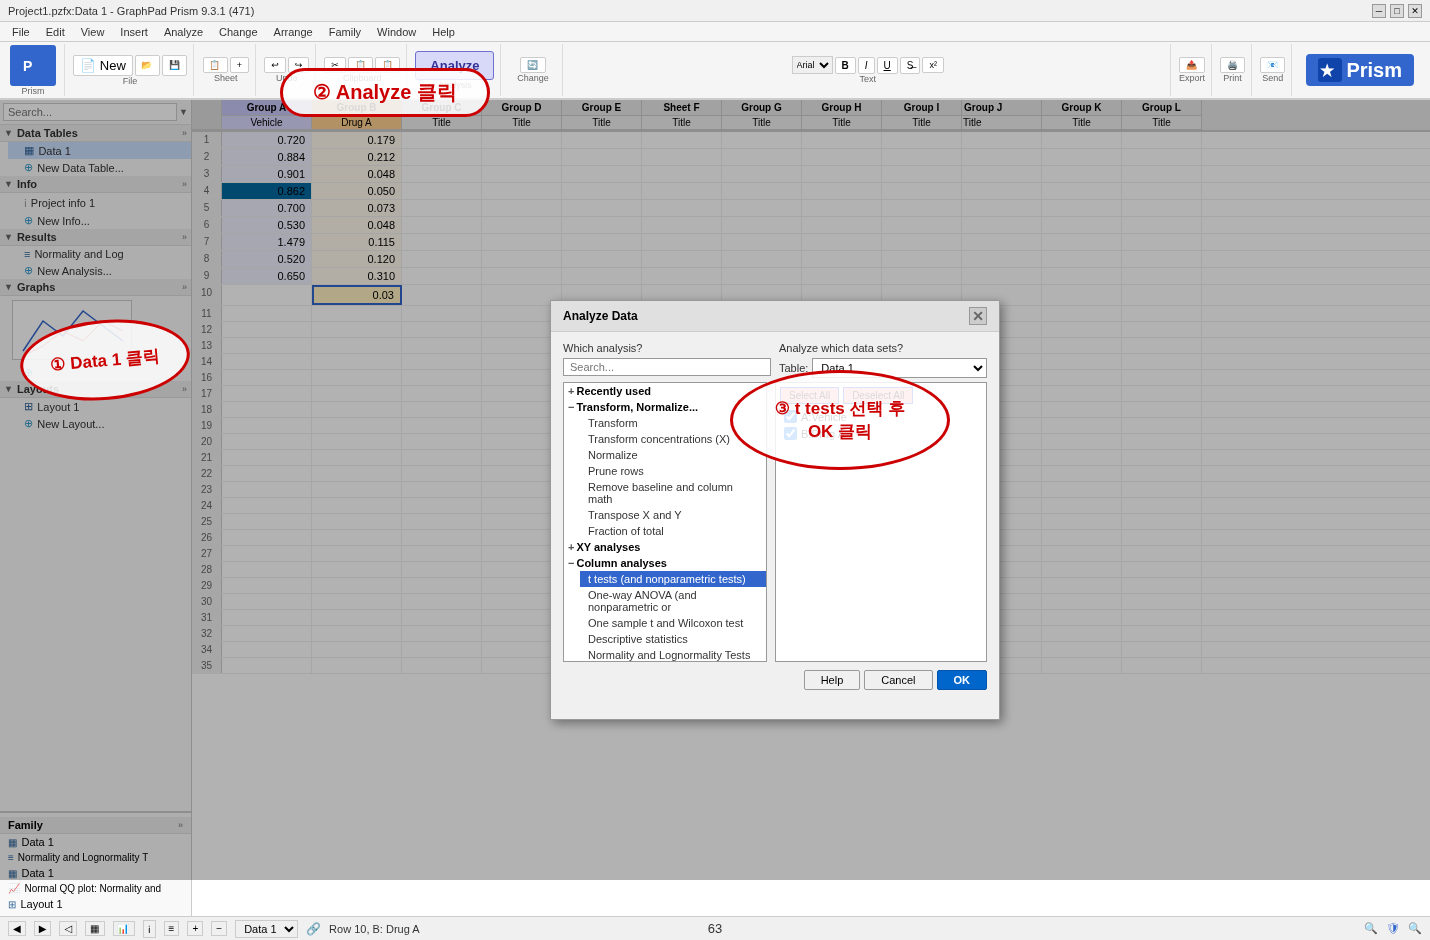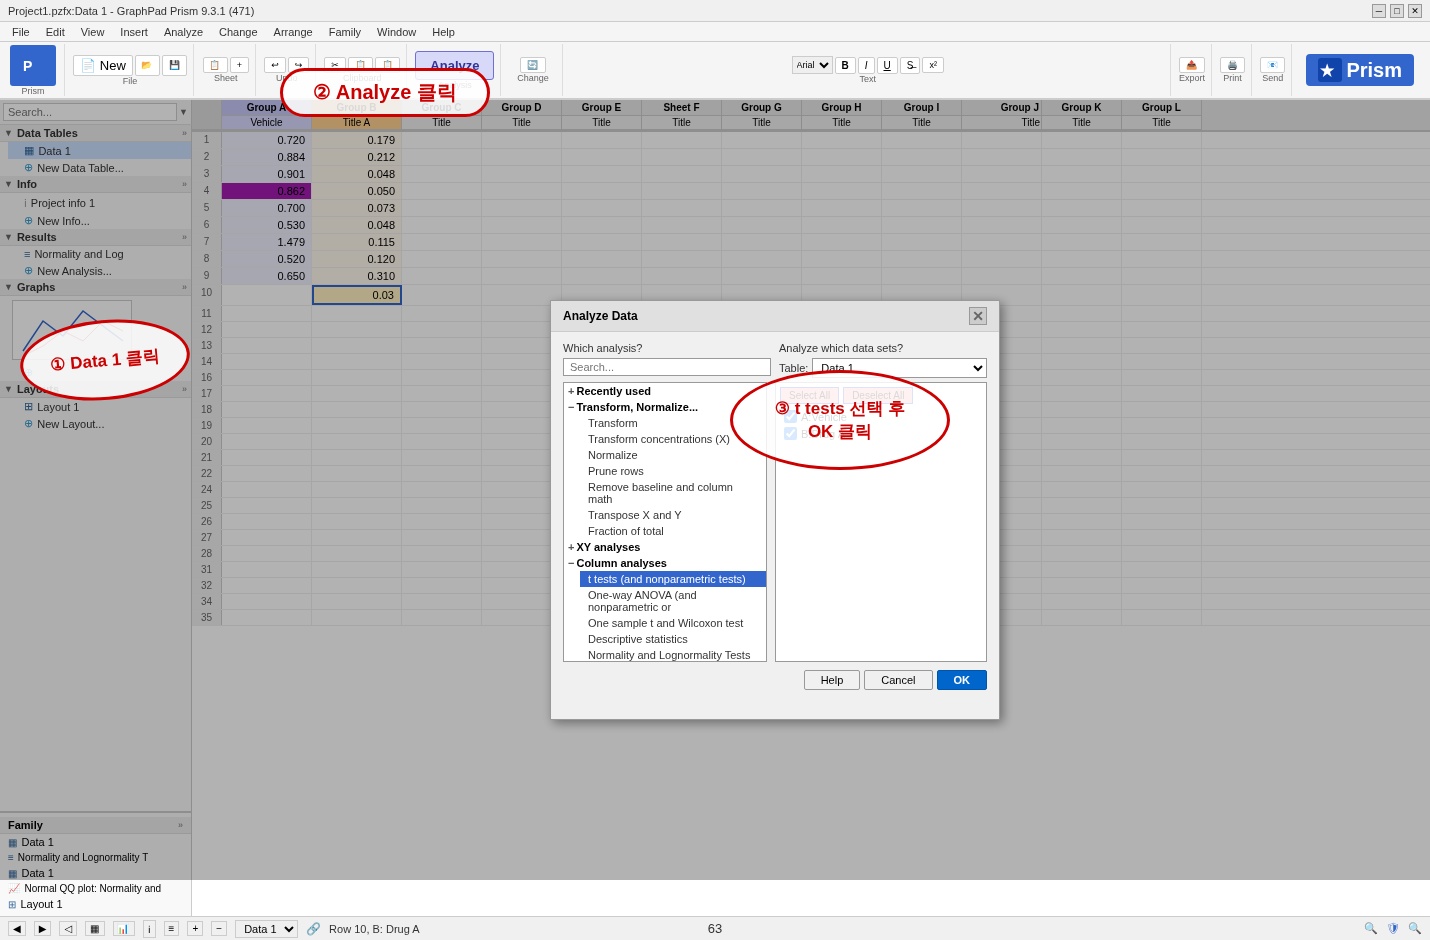--- a/index.html
+++ b/index.html
@@ -330,21 +330,21 @@
 
       <div style="min-width:30px; background:#ddd; border-right:1px solid #ccc; border-bottom:1px solid #ccc;"></div>
 
       <div style="min-width:90px; border-right:1px solid #ccc; text-align:center;">
         <div style="background:#c8c8f8; font-weight:bold; font-size:10px; padding:2px; border-bottom:1px solid #ccc;">Group A</div>
         <div style="background:#d8d8ff; font-size:10px; padding:1px; border-bottom:1px solid #ccc;">Vehicle</div>
       </div>
 
       <div style="min-width:90px; border-right:1px solid #ccc; text-align:center;">
         <div style="background:#f0c080; font-weight:bold; font-size:10px; padding:2px; border-bottom:1px solid #ccc;">Group B</div>
-        <div style="background:#ffd090; font-size:10px; padding:1px; border-bottom:1px solid #ccc;">Title A</div>
+        <div style="background:#ffd090; font-size:10px; padding:1px; border-bottom:1px solid #ccc;">Drug A</div>
       </div>
 
       <div style="min-width:80px; border-right:1px solid #ccc; text-align:center;">
         <div style="background:#e8e8e8; font-weight:bold; font-size:10px; padding:2px; border-bottom:1px solid #ccc;">Group C</div>
         <div style="background:#f0f0f0; font-size:10px; padding:1px; border-bottom:1px solid #ccc;">Title</div>
       </div>
       <div style="min-width:80px; border-right:1px solid #ccc; text-align:center;">
         <div style="background:#e8e8e8; font-weight:bold; font-size:10px; padding:2px; border-bottom:1px solid #ccc;">Group D</div>
         <div style="background:#f0f0f0; font-size:10px; padding:1px; border-bottom:1px solid #ccc;">Title</div>
       </div>
@@ -361,21 +361,21 @@
         <div style="background:#f0f0f0; font-size:10px; padding:1px; border-bottom:1px solid #ccc;">Title</div>
       </div>
       <div style="min-width:80px; border-right:1px solid #ccc; text-align:center;">
         <div style="background:#e8e8e8; font-weight:bold; font-size:10px; padding:2px; border-bottom:1px solid #ccc;">Group H</div>
         <div style="background:#f0f0f0; font-size:10px; padding:1px; border-bottom:1px solid #ccc;">Title</div>
       </div>
       <div style="min-width:80px; border-right:1px solid #ccc; text-align:center;">
         <div style="background:#e8e8e8; font-weight:bold; font-size:10px; padding:2px; border-bottom:1px solid #ccc;">Group I</div>
         <div style="background:#f0f0f0; font-size:10px; padding:1px; border-bottom:1px solid #ccc;">Title</div>
       </div>
-      <div style="min-width:80px; border-right:1px solid #ccc; text-align:right;">
+      <div style="min-width:80px; border-right:1px solid #ccc; text-align:left;">
         <div style="background:#e8e8e8; font-weight:bold; font-size:10px; padding:2px; border-bottom:1px solid #ccc;">Group J</div>
         <div style="background:#f0f0f0; font-size:10px; padding:1px; border-bottom:1px solid #ccc;">Title</div>
       </div>
       <div style="min-width:80px; border-right:1px solid #ccc; text-align:center;">
         <div style="background:#e8e8e8; font-weight:bold; font-size:10px; padding:2px; border-bottom:1px solid #ccc;">Group K</div>
         <div style="background:#f0f0f0; font-size:10px; padding:1px; border-bottom:1px solid #ccc;">Title</div>
       </div>
       <div style="min-width:80px; border-right:1px solid #ccc; text-align:center;">
         <div style="background:#e8e8e8; font-weight:bold; font-size:10px; padding:2px; border-bottom:1px solid #ccc;">Group L</div>
         <div style="background:#f0f0f0; font-size:10px; padding:1px; border-bottom:1px solid #ccc;">Title</div>
@@ -423,21 +423,21 @@
           <div class="data-cell" style="min-width: 80px;"></div>
           <div class="data-cell" style="min-width: 80px;"></div>
           <div class="data-cell" style="min-width: 80px;"></div>
           <div class="data-cell" style="min-width: 80px;"></div>
           <div class="data-cell" style="min-width: 80px;"></div>
           <div class="data-cell" style="min-width: 80px;"></div>
           <div class="data-cell" style="min-width: 80px;"></div>
         </div>
         <div class="data-row">
           <div class="data-cell row-num">4</div>
-          <div class="data-cell" style="min-width: 90px; background: #a21caf;">0.862</div>
+          <div class="data-cell" style="min-width: 90px; background: #0369a1;">0.862</div>
           <div class="data-cell" style="min-width: 90px; background: rgb(255, 248, 236);">0.050</div>
           <div class="data-cell" style="min-width: 80px;"></div>
           <div class="data-cell" style="min-width: 80px;"></div>
           <div class="data-cell" style="min-width: 80px;"></div>
           <div class="data-cell" style="min-width: 80px;"></div>
           <div class="data-cell" style="min-width: 80px;"></div>
           <div class="data-cell" style="min-width: 80px;"></div>
           <div class="data-cell" style="min-width: 80px;"></div>
           <div class="data-cell" style="min-width: 80px;"></div>
           <div class="data-cell" style="min-width: 80px;"></div>
@@ -692,20 +692,35 @@
           <div class="data-cell" style="min-width: 80px;"></div>
           <div class="data-cell" style="min-width: 80px;"></div>
           <div class="data-cell" style="min-width: 80px;"></div>
           <div class="data-cell" style="min-width: 80px;"></div>
           <div class="data-cell" style="min-width: 80px;"></div>
           <div class="data-cell" style="min-width: 80px;"></div>
           <div class="data-cell" style="min-width: 80px;"></div>
           <div class="data-cell" style="min-width: 80px;"></div>
         </div>
         <div class="data-row">
+          <div class="data-cell row-num">23</div>
+          <div class="data-cell" style="min-width: 90px; background: white;"></div>
+          <div class="data-cell" style="min-width: 90px; background: white;"></div>
+          <div class="data-cell" style="min-width: 80px;"></div>
+          <div class="data-cell" style="min-width: 80px;"></div>
+          <div class="data-cell" style="min-width: 80px;"></div>
+          <div class="data-cell" style="min-width: 80px;"></div>
+          <div class="data-cell" style="min-width: 80px;"></div>
+          <div class="data-cell" style="min-width: 80px;"></div>
+          <div class="data-cell" style="min-width: 80px;"></div>
+          <div class="data-cell" style="min-width: 80px;"></div>
+          <div class="data-cell" style="min-width: 80px;"></div>
+          <div class="data-cell" style="min-width: 80px;"></div>
+        </div>
+        <div class="data-row">
           <div class="data-cell row-num">24</div>
           <div class="data-cell" style="min-width: 90px; background: white;"></div>
           <div class="data-cell" style="min-width: 90px; background: white;"></div>
           <div class="data-cell" style="min-width: 80px;"></div>
           <div class="data-cell" style="min-width: 80px;"></div>
           <div class="data-cell" style="min-width: 80px;"></div>
           <div class="data-cell" style="min-width: 80px;"></div>
           <div class="data-cell" style="min-width: 80px;"></div>
           <div class="data-cell" style="min-width: 80px;"></div>
           <div class="data-cell" style="min-width: 80px;"></div>
@@ -753,20 +768,50 @@
           <div class="data-cell" style="min-width: 80px;"></div>
           <div class="data-cell" style="min-width: 80px;"></div>
           <div class="data-cell" style="min-width: 80px;"></div>
           <div class="data-cell" style="min-width: 80px;"></div>
           <div class="data-cell" style="min-width: 80px;"></div>
           <div class="data-cell" style="min-width: 80px;"></div>
           <div class="data-cell" style="min-width: 80px;"></div>
         </div>
         <div class="data-row">
           <div class="data-cell row-num">28</div>
+          <div class="data-cell" style="min-width: 90px; background: white;"></div>
+          <div class="data-cell" style="min-width: 90px; background: white;"></div>
+          <div class="data-cell" style="min-width: 80px;"></div>
+          <div class="data-cell" style="min-width: 80px;"></div>
+          <div class="data-cell" style="min-width: 80px;"></div>
+          <div class="data-cell" style="min-width: 80px;"></div>
+          <div class="data-cell" style="min-width: 80px;"></div>
+          <div class="data-cell" style="min-width: 80px;"></div>
+          <div class="data-cell" style="min-width: 80px;"></div>
+          <div class="data-cell" style="min-width: 80px;"></div>
+          <div class="data-cell" style="min-width: 80px;"></div>
+          <div class="data-cell" style="min-width: 80px;"></div>
+        </div>
+        <div class="data-row">
+          <div class="data-cell row-num">29</div>
+          <div class="data-cell" style="min-width: 90px; background: white;"></div>
+          <div class="data-cell" style="min-width: 90px; background: white;"></div>
+          <div class="data-cell" style="min-width: 80px;"></div>
+          <div class="data-cell" style="min-width: 80px;"></div>
+          <div class="data-cell" style="min-width: 80px;"></div>
+          <div class="data-cell" style="min-width: 80px;"></div>
+          <div class="data-cell" style="min-width: 80px;"></div>
+          <div class="data-cell" style="min-width: 80px;"></div>
+          <div class="data-cell" style="min-width: 80px;"></div>
+          <div class="data-cell" style="min-width: 80px;"></div>
+          <div class="data-cell" style="min-width: 80px;"></div>
+          <div class="data-cell" style="min-width: 80px;"></div>
+        </div>
+        <div class="data-row">
+          <div class="data-cell row-num">30</div>
           <div class="data-cell" style="min-width: 90px; background: white;"></div>
           <div class="data-cell" style="min-width: 90px; background: white;"></div>
           <div class="data-cell" style="min-width: 80px;"></div>
           <div class="data-cell" style="min-width: 80px;"></div>
           <div class="data-cell" style="min-width: 80px;"></div>
           <div class="data-cell" style="min-width: 80px;"></div>
           <div class="data-cell" style="min-width: 80px;"></div>
           <div class="data-cell" style="min-width: 80px;"></div>
           <div class="data-cell" style="min-width: 80px;"></div>
           <div class="data-cell" style="min-width: 80px;"></div>

